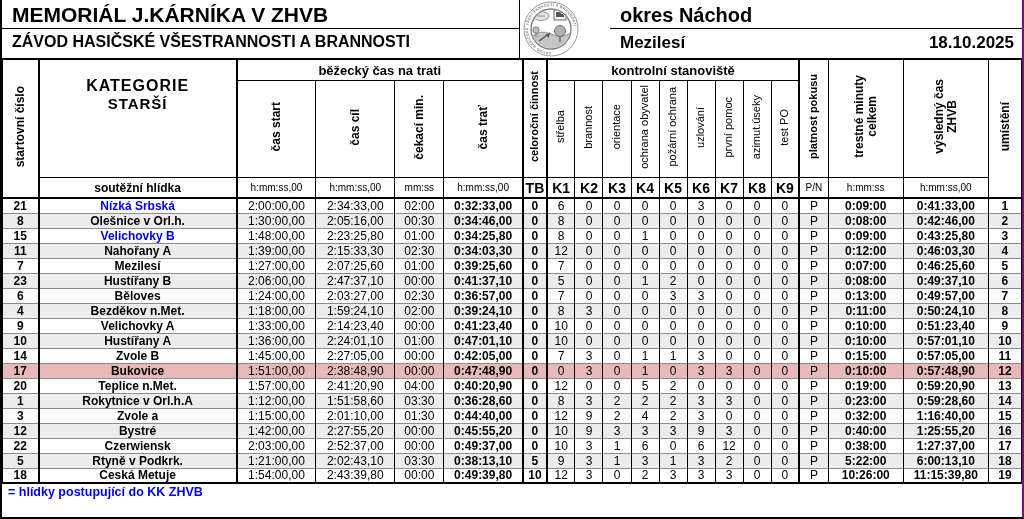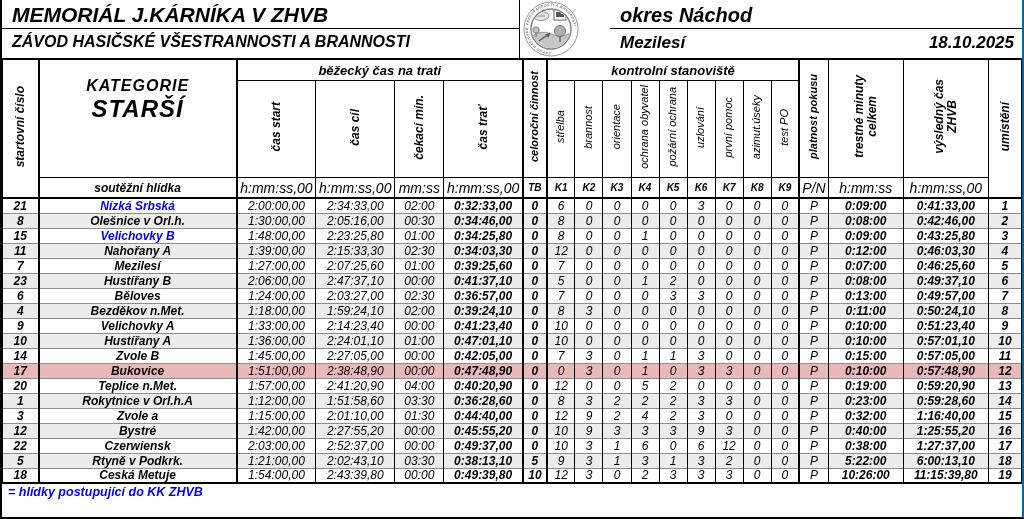--- a/index.html
+++ b/index.html
@@ -1,18 +1,18 @@
 <!DOCTYPE html>
 <html style="--stripe: #ececec; --highlight: #e9b8b8; --advancing: #0000ee; --noteblue: #0000ee;"><head>
 <meta charset="utf-8">
 <style>
   html,body{margin:0;padding:0;background:#fff;}
   body{width:1024px;height:519px;font-family:"Liberation Sans",sans-serif;color:#000;}
   .page{position:relative;width:1024px;height:519px;box-sizing:border-box;
-        border-left:2px solid #000;border-right:2px solid #0369a1;border-bottom:2px solid #000;overflow:hidden;font-style:italic;}
+        border-left:2px solid #000;border-right:2px solid #701a75;border-bottom:2px solid #000;overflow:hidden;}
   
   .topbar{position:relative;height:58px;}
   .t1{position:absolute;left:10px;top:3px;font-size:21px;font-weight:bold;white-space:nowrap;}
   .t2{position:absolute;left:10px;top:33px;font-size:16px;font-weight:bold;white-space:nowrap;}
   .hline1{position:absolute;left:0;top:28px;width:517px;height:1px;background:#000;}
   .vline1{position:absolute;left:517px;top:0;width:1px;height:58px;background:#000;}
   .hline2{position:absolute;left:608px;top:28px;width:412px;height:1px;background:#000;}
   .district{position:absolute;left:618px;top:4px;font-size:20px;font-weight:bold;}
   .venue{position:absolute;left:618px;top:33px;font-size:17px;font-weight:bold;}
   .date{position:absolute;right:8px;top:33px;font-size:17px;font-weight:bold;}
@@ -24,23 +24,23 @@
   thead th{font-weight:bold;background:#fff;}
   .grp{height:20px;font-size:13px;}
   .rowB th{height:96px;}
   .rowC th{height:19px;text-align:center;}
   .rot{writing-mode:vertical-rl;transform:rotate(180deg);display:inline-block;
        white-space:pre-line;line-height:1.05;font-size:12px;}
   .rot.reg{font-weight:normal;font-size:11px;}
   .rot.small{font-size:11px;}
   .kat{vertical-align:top;padding-top:17px;}
   .kat .k1{font-size:16px;font-weight:bold;letter-spacing:1px;}
-  .kat .k2{font-size:24px;font-weight:bold;letter-spacing:1px;}
-  .fmt{font-size:14px;font-weight:normal;}
-  .sub{font-size:10px;font-weight:bold;}
+  .kat .k2{font-size:15px;font-weight:bold;letter-spacing:1px;}
+  .fmt{font-size:10px;font-weight:normal;}
+  .sub{font-size:14px;font-weight:bold;}
   .team-sub{font-size:12px;}
   .bl2{border-left:2px solid #000 !important;}
   
   tbody tr{height:15px;}
   tbody td{font-size:12px;line-height:1;border-top:1px solid #8d8d8d;border-bottom:none;}
   tbody td:nth-child(2),tbody td:nth-child(3),tbody td:nth-child(7),
   tbody td:nth-child(8),tbody td:nth-child(17){border-left-width:2px;}
   tbody td.b{font-weight:bold;}
   tbody tr.stripe{background:var(--stripe,#ececec);}
   tbody tr.hlrow{background:var(--highlight,#e9b8b8);}

